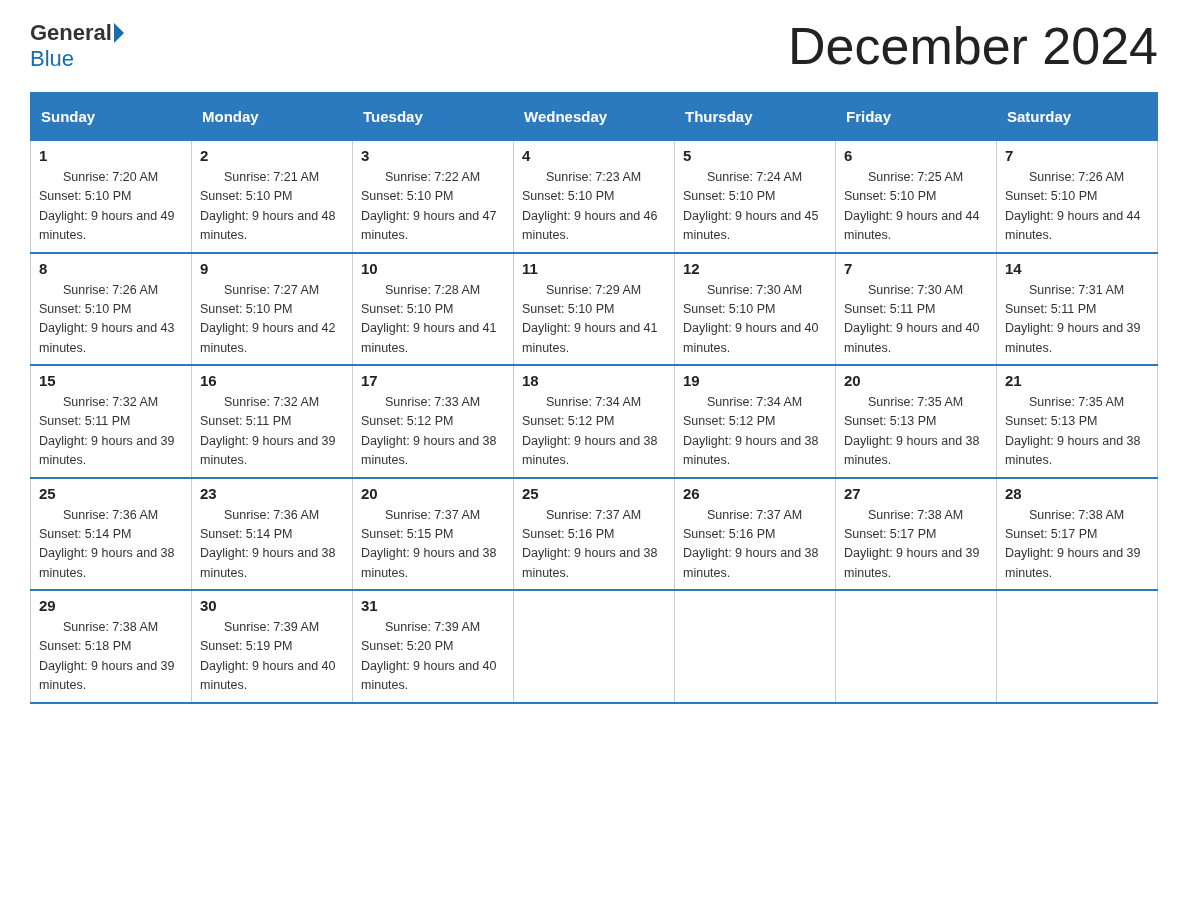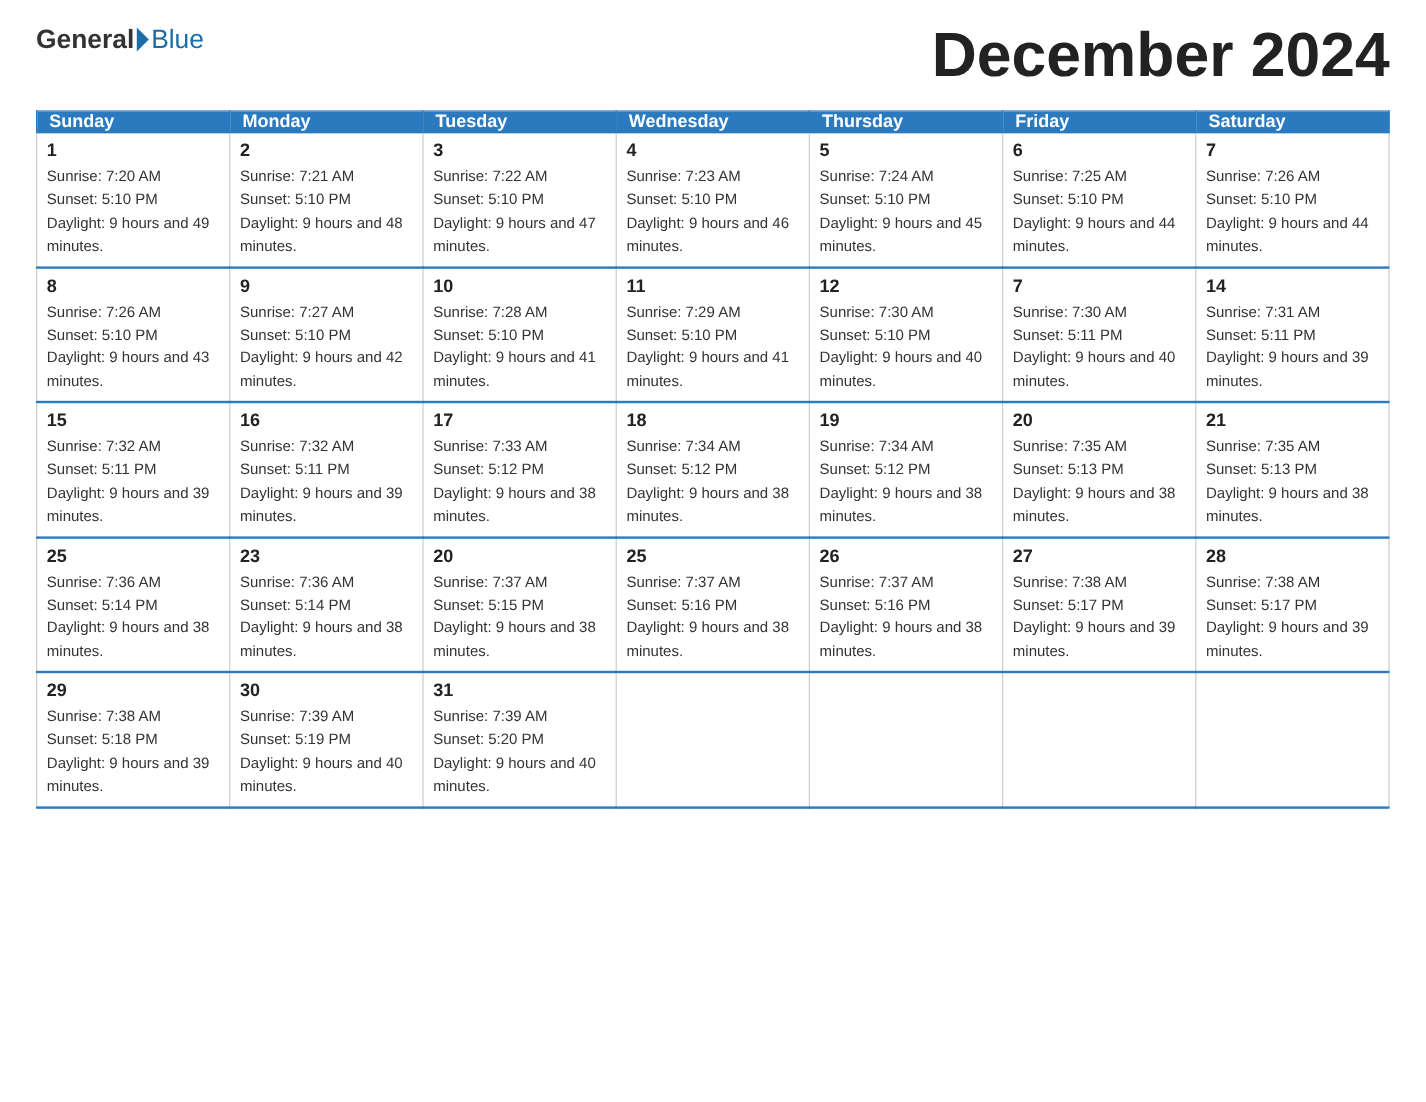--- a/index.html
+++ b/index.html
@@ -11,55 +11,55 @@
       padding: 20px 30px;
     }
     .header {
       display: flex;
       justify-content: space-between;
       align-items: flex-start;
       margin-bottom: 20px;
     }
     .logo {
       display: flex;
-      flex-direction: row;
+      flex-direction: column;
       align-items: flex-start;
     }
     .logo-text {
       display: flex;
       align-items: center;
       font-size: 22px;
       font-weight: bold;
       color: #333;
     }
     .logo-general { color: #333; }
     .logo-arrow {
       width: 0; height: 0;
       border-left: 10px solid #1a6da8;
       border-top: 10px solid transparent;
       border-bottom: 10px solid transparent;
       margin: 0 2px;
       display: inline-block;
     }
     .logo-blue { color: #1a6da8; font-size: 22px; font-weight: normal; margin-top: -2px; }
     .title-block { text-align: right; }
-    .month-title { font-size: 52px; font-weight: bold; color: #222; line-height: 1; margin-left: 36px; }
+    .month-title { font-size: 52px; font-weight: normal; color: #222; line-height: 1; margin-left: 36px; }
     .location { font-size: 20px; color: #555; margin-top: 6px; }
 
     table {
       width: 100%;
       border-collapse: collapse;
       table-layout: fixed;
     }
     thead tr th {
       background: #2b7abf;
       color: #fff;
       font-size: 15px;
       font-weight: bold;
-      padding: 0 10px;
+      padding: 15px 10px;
       text-align: left;
       border: 1px solid #2b7abf;
     }
     tbody tr td {
       border: 1px solid #ccc;
       vertical-align: top;
       padding: 6px 8px;
       font-size: 13px;
       color: #333;
       min-height: 100px;
@@ -69,20 +69,21 @@
       font-size: 15px;
       font-weight: bold;
       display: block;
       margin-bottom: 4px;
       color: #222;
     }
     .day-info {
       font-size: 12.5px;
       line-height: 1.55;
       color: #333;
+      margin-left: 24px;
     }
     tbody tr {
       border-bottom: 2px solid #2b7abf;
     }
     td.empty {
       background: #fff;
     }
   </style>
 </head>
 <body>

